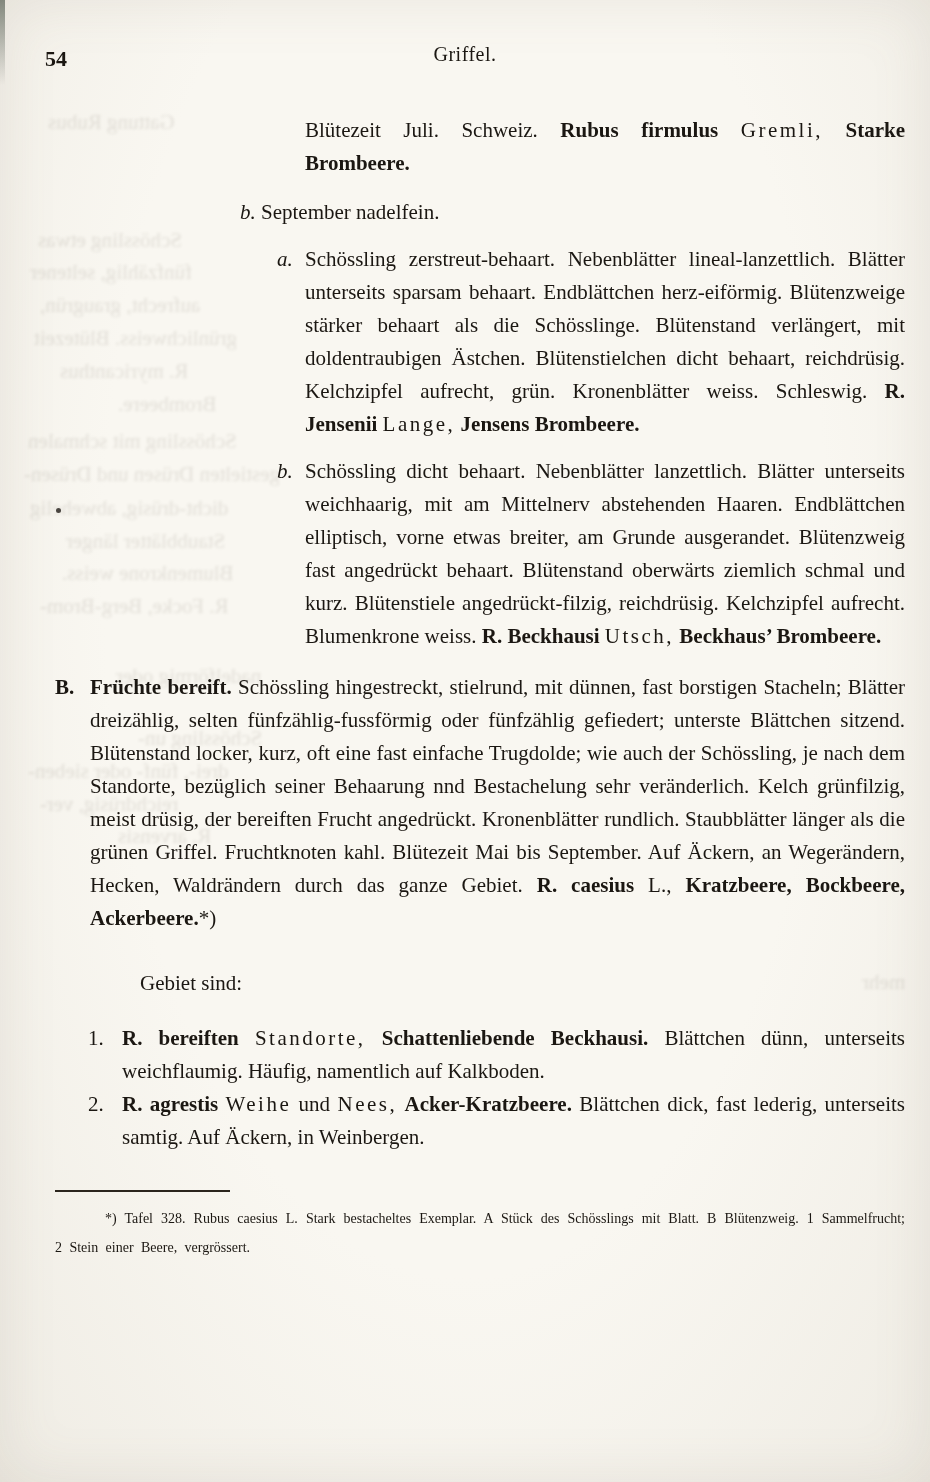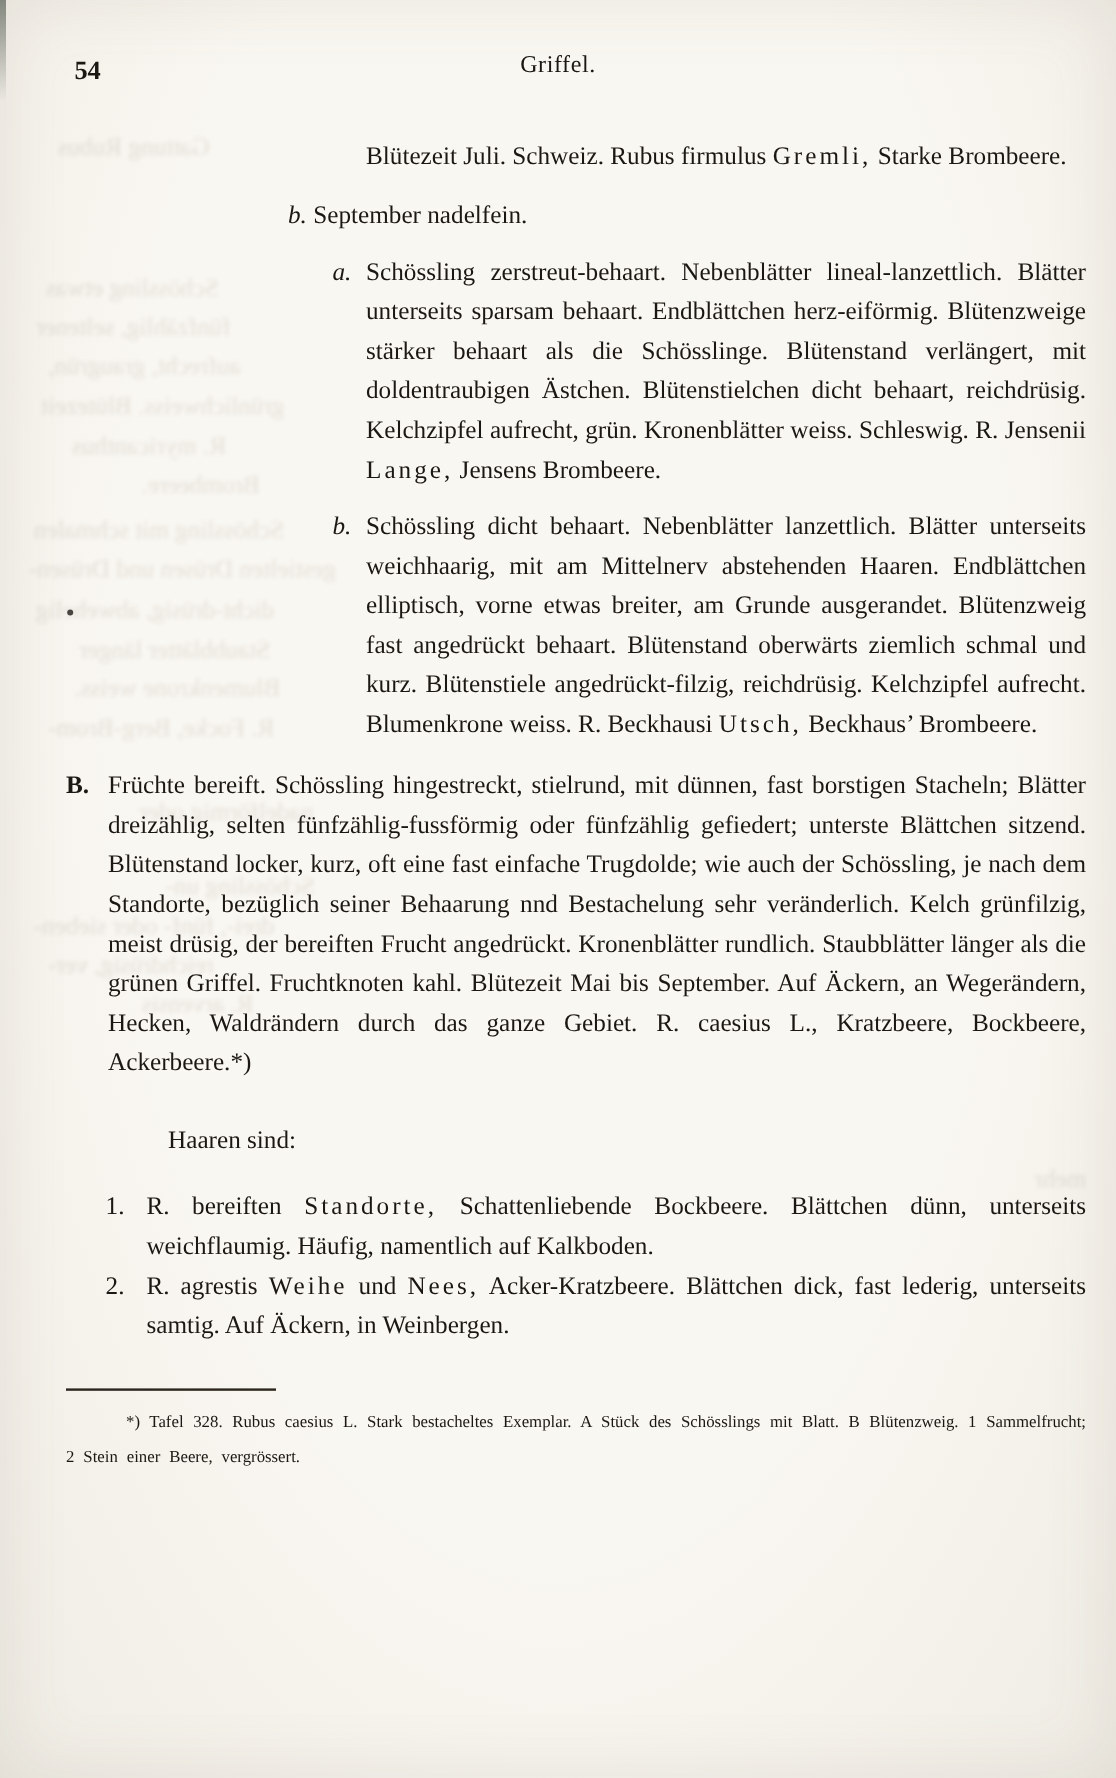--- a/index.html
+++ b/index.html
@@ -10,42 +10,42 @@
     box-sizing:border-box;
     padding:34px 25px 0 55px;
     background:radial-gradient(ellipse at 50% 38%, #f9f7f1 55%, #efece4 100%);
     color:#1b1712;
     font-family:"Liberation Serif","DejaVu Serif",serif;
     font-size:21px;line-height:33px;
     overflow:hidden;
     box-shadow:inset 0 0 60px rgba(120,110,90,.12);
   }
   
-  .pagenum{position:absolute;top:42px;left:62px;font-weight:700;font-size:22px;}
+  .pagenum{position:absolute;top:42px;left:45px;font-weight:700;font-size:22px;}
   .runhead{position:absolute;top:38px;left:0;width:100%;text-align:center;font-size:20px;letter-spacing:.5px;}
   
   .content{position:relative;padding-top:68px;}
   .justify{text-align:justify;}
   p{margin:0;}
   .intro{margin:12px 0 0 250px;}
   .subhead{margin:16px 0 0 185px;}
   .item{margin:14px 0 0 250px;text-indent:-28px;}
   .ilabel{display:inline-block;width:28px;font-style:italic;text-indent:0;}
   .sectionB{margin:18px 0 17px 0;padding-left:35px;text-indent:-35px;}
   .blabel{display:inline-block;width:35px;font-weight:700;text-indent:0;}
   .abarten{margin:32px 0 0 85px;}
   .variety{margin:22px 0 0 33px;padding-left:34px;text-indent:-34px;}
   .variety + .variety{margin-top:0;}
   .vlabel{display:inline-block;width:34px;text-indent:0;}
   
   .fnrule{width:175px;border-top:2px solid #2b251d;margin:36px 0 12px 0;}
   .footnote{font-size:14px;line-height:29px;text-indent:50px;word-spacing:.28em;text-align:justify;}
   
   .seg-n{}
-  .seg-b{font-weight:400;}
+  .seg-b{font-weight:700;}
   .seg-sp{letter-spacing:2.5px;}
   .seg-i{font-style:italic;}
   
   .bleed-layer{position:absolute;inset:0;pointer-events:none;z-index:0;}
   .content,.pagenum,.runhead{z-index:1;}
   .bleed-frag{
     position:absolute;
     transform:scaleX(-1);
     filter:blur(1.6px);
     opacity:.15;
@@ -95,23 +95,23 @@
     <p class="intro justify"><span class="seg-n">Blütezeit Juli. Schweiz. </span><span class="seg-b">Rubus firmulus</span><span class="seg-n"> </span><span class="seg-sp">Gremli,</span><span class="seg-n"> </span><span class="seg-b">Starke Brombeere.</span></p>
 
     <p class="subhead"><span class="seg-i">b.</span><span class="seg-n"> September nadelfein.</span></p>
 
     <p class="item justify"><span class="ilabel">a.</span><span><span class="seg-n">Schössling zerstreut-behaart. Nebenblätter lineal-lanzettlich. Blätter unterseits sparsam behaart. Endblättchen herz-eiförmig. Blütenzweige stärker behaart als die Schösslinge. Blütenstand verlängert, mit doldentraubigen Ästchen. Blütenstielchen dicht behaart, reichdrüsig. Kelchzipfel aufrecht, grün. Kronenblätter weiss. Schleswig. </span><span class="seg-b">R. Jensenii</span><span class="seg-n"> </span><span class="seg-sp">Lange,</span><span class="seg-n"> </span><span class="seg-b">Jensens Brombeere.</span></span></p>
 
     <p class="item justify"><span class="ilabel">b.</span><span><span class="seg-n">Schössling dicht behaart. Nebenblätter lanzettlich. Blätter unterseits weichhaarig, mit am Mittelnerv abstehenden Haaren. Endblättchen elliptisch, vorne etwas breiter, am Grunde ausgerandet. Blütenzweig fast angedrückt behaart. Blütenstand oberwärts ziemlich schmal und kurz. Blütenstiele angedrückt-filzig, reichdrüsig. Kelchzipfel aufrecht. Blumenkrone weiss. </span><span class="seg-b">R. Beckhausi</span><span class="seg-n"> </span><span class="seg-sp">Utsch,</span><span class="seg-n"> </span><span class="seg-b">Beckhaus’ Brombeere.</span></span></p>
 
     <p class="sectionB justify"><span class="blabel">B.</span><span><span class="seg-b">Früchte bereift.</span><span class="seg-n"> Schössling hingestreckt, stielrund, mit dünnen, fast borstigen Stacheln; Blätter dreizählig, selten fünfzählig-fussförmig oder fünfzählig gefiedert; unterste Blättchen sitzend. Blütenstand locker, kurz, oft eine fast einfache Trugdolde; wie auch der Schössling, je nach dem Standorte, bezüglich seiner Behaarung nnd Bestachelung sehr veränderlich. Kelch grünfilzig, meist drüsig, der bereiften Frucht angedrückt. Kronenblätter rundlich. Staubblätter länger als die grünen Griffel. Fruchtknoten kahl. Blütezeit Mai bis September. Auf Äckern, an Wegerändern, Hecken, Waldrändern durch das ganze Gebiet. </span><span class="seg-b">R. caesius</span><span class="seg-n"> L., </span><span class="seg-b">Kratzbeere, Bockbeere, Ackerbeere.</span><span class="seg-n">*)</span></span></p>
 
-    <p class="abarten"><span class="seg-n">Haaren sind:</span></p>
+    <p class="abarten"><span class="seg-n">Gebiet sind:</span></p>
 
-    <p class="variety justify"><span class="vlabel">1.</span><span><span class="seg-b">R. bereiften</span><span class="seg-n"> </span><span class="seg-sp">Standorte,</span><span class="seg-n"> </span><span class="seg-b">Schattenliebende Bockbeere.</span><span class="seg-n"> Blättchen dünn, unterseits weichflaumig. Häufig, namentlich auf Kalkboden.</span></span></p>
+    <p class="variety justify"><span class="vlabel">1.</span><span><span class="seg-b">R. bereiften</span><span class="seg-n"> </span><span class="seg-sp">Standorte,</span><span class="seg-n"> </span><span class="seg-b">Schattenliebende Beckhausi.</span><span class="seg-n"> Blättchen dünn, unterseits weichflaumig. Häufig, namentlich auf Kalkboden.</span></span></p>
 
     <p class="variety justify"><span class="vlabel">2.</span><span><span class="seg-b">R. agrestis</span><span class="seg-n"> </span><span class="seg-sp">Weihe</span><span class="seg-n"> und </span><span class="seg-sp">Nees,</span><span class="seg-n"> </span><span class="seg-b">Acker-Kratzbeere.</span><span class="seg-n"> Blättchen dick, fast lederig, unterseits samtig. Auf Äckern, in Weinbergen.</span></span></p>
 
     <div class="fnrule"></div>
 
     <p class="footnote"><span class="seg-n">*) Tafel 328. Rubus caesius L. Stark bestacheltes Exemplar. A Stück des Schösslings mit Blatt. B Blütenzweig. 1 Sammelfrucht; 2 Stein einer Beere, vergrössert.</span></p>
 
   </div>
 </div>
 

